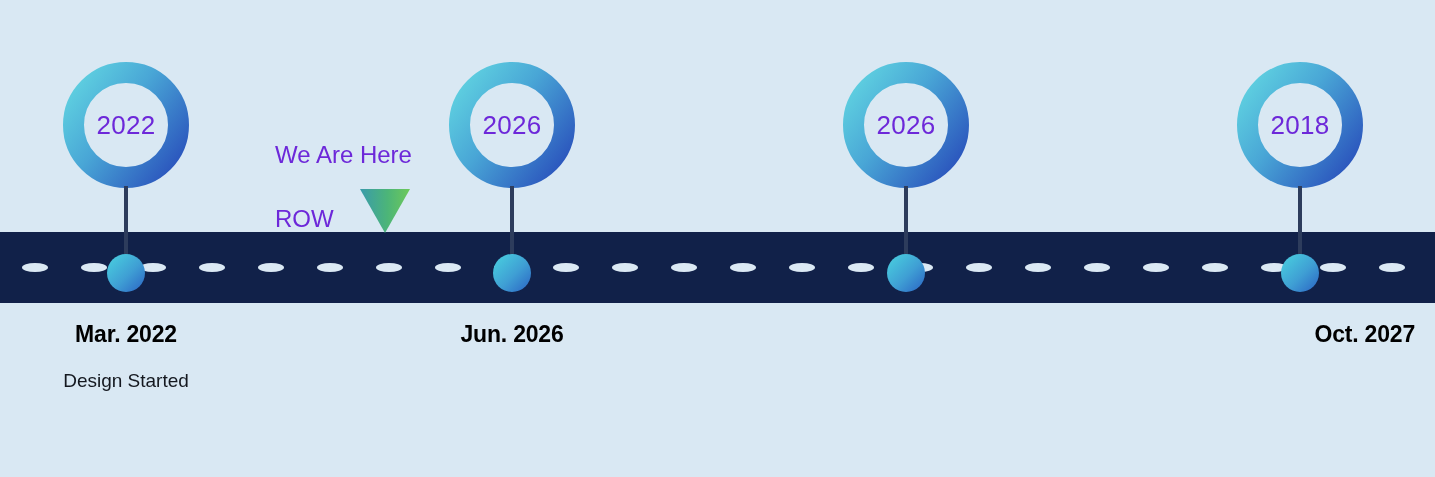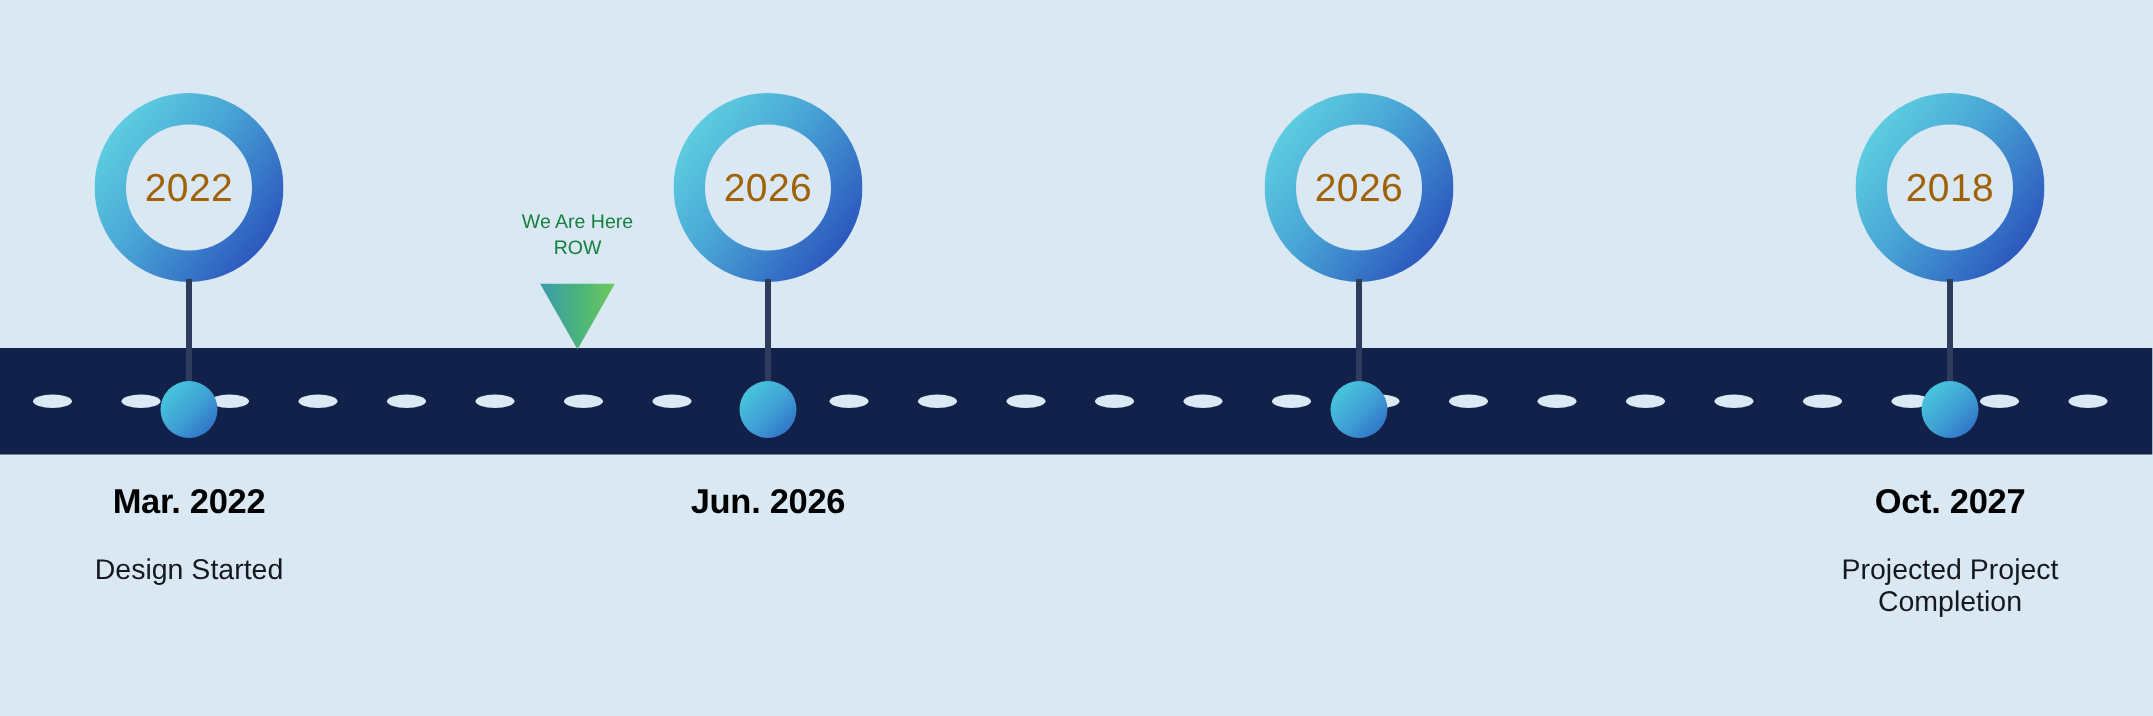--- a/index.html
+++ b/index.html
@@ -68,21 +68,21 @@
   .ring-year {
     position: absolute;
     left: 0;
     top: 0;
     width: 126px;
     height: 126px;
     display: flex;
     align-items: center;
     justify-content: center;
     font-size: 26px;
-    color: #a16207;
+    color: #6d28d9;
     letter-spacing: 0.3px;
     font-family: "Liberation Sans", sans-serif;
   }
 
   .stem {
     position: absolute;
     left: -2px;
     top: 186px;
     width: 4px;
     height: 88px;
@@ -128,27 +128,27 @@
     left: 385px;
     top: 0;
     width: 0;
     height: 477px;
   }
   .here-label {
     position: absolute;
     left: -110px;
     top: 140px;
     width: 220px;
-    text-align: center;
-    font-size: 13px;
-    color: #15803d;
+    font-size: 24px;
+    color: #6d28d9;
     line-height: 1.28;
   }
   .here-label .l2 {
     display: block;
+    margin-top: 33px;
   }
   .here-tri {
     position: absolute;
     left: -25px;
     top: 189px;
     width: 50px;
     height: 44px;
     display: block;
   }
 </style>
@@ -256,23 +256,22 @@
                 <stop offset="42%" stop-color="#49a6d6"></stop>
                 <stop offset="100%" stop-color="#2b55bd"></stop>
               </linearGradient>
             </defs>
             <circle cx="63" cy="63" r="52.5" fill="none" stroke="url(#ringGrad3)" stroke-width="21"></circle>
           </svg>
           <div class="ring-year">2018</div>
         </div>
         <div class="stem" style="background: rgb(45, 60, 92);"></div>
         <div class="node-ball"></div>
-        <div class="caption" style="width: 230px; left: -115px;">
+        <div class="caption" style="width: 230px; left: -115px; text-align: right;">
           <div class="caption-date">Oct. 2027</div>
-          <div class="caption-desc">Projected Project Completion</div>
         </div>
       </div>
     </div>
 
   <div class="here-marker" style="left: 385px;">
     <div class="here-label">
       <span>We Are Here</span>
       <span class="l2">ROW</span>
     </div>
     <svg class="here-tri" viewBox="0 0 50 44">

